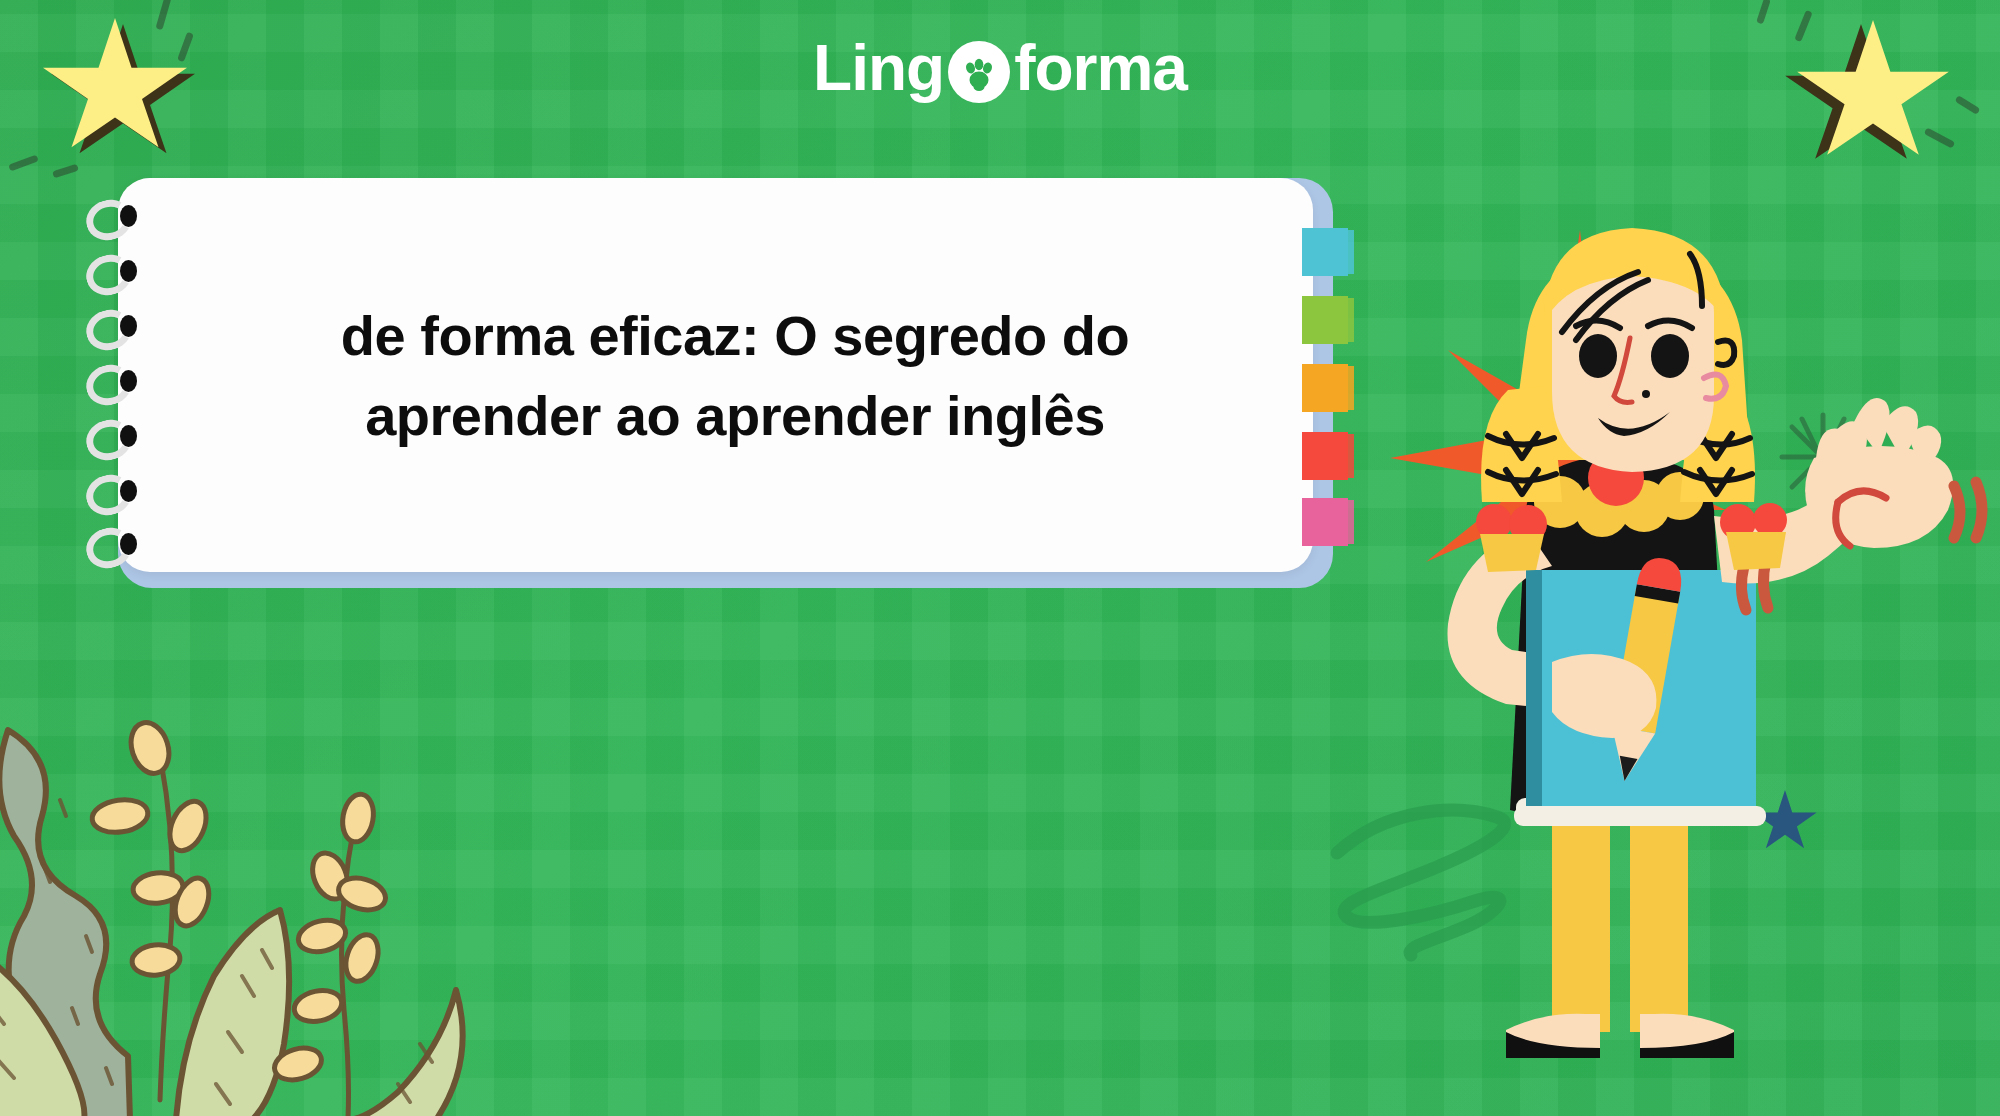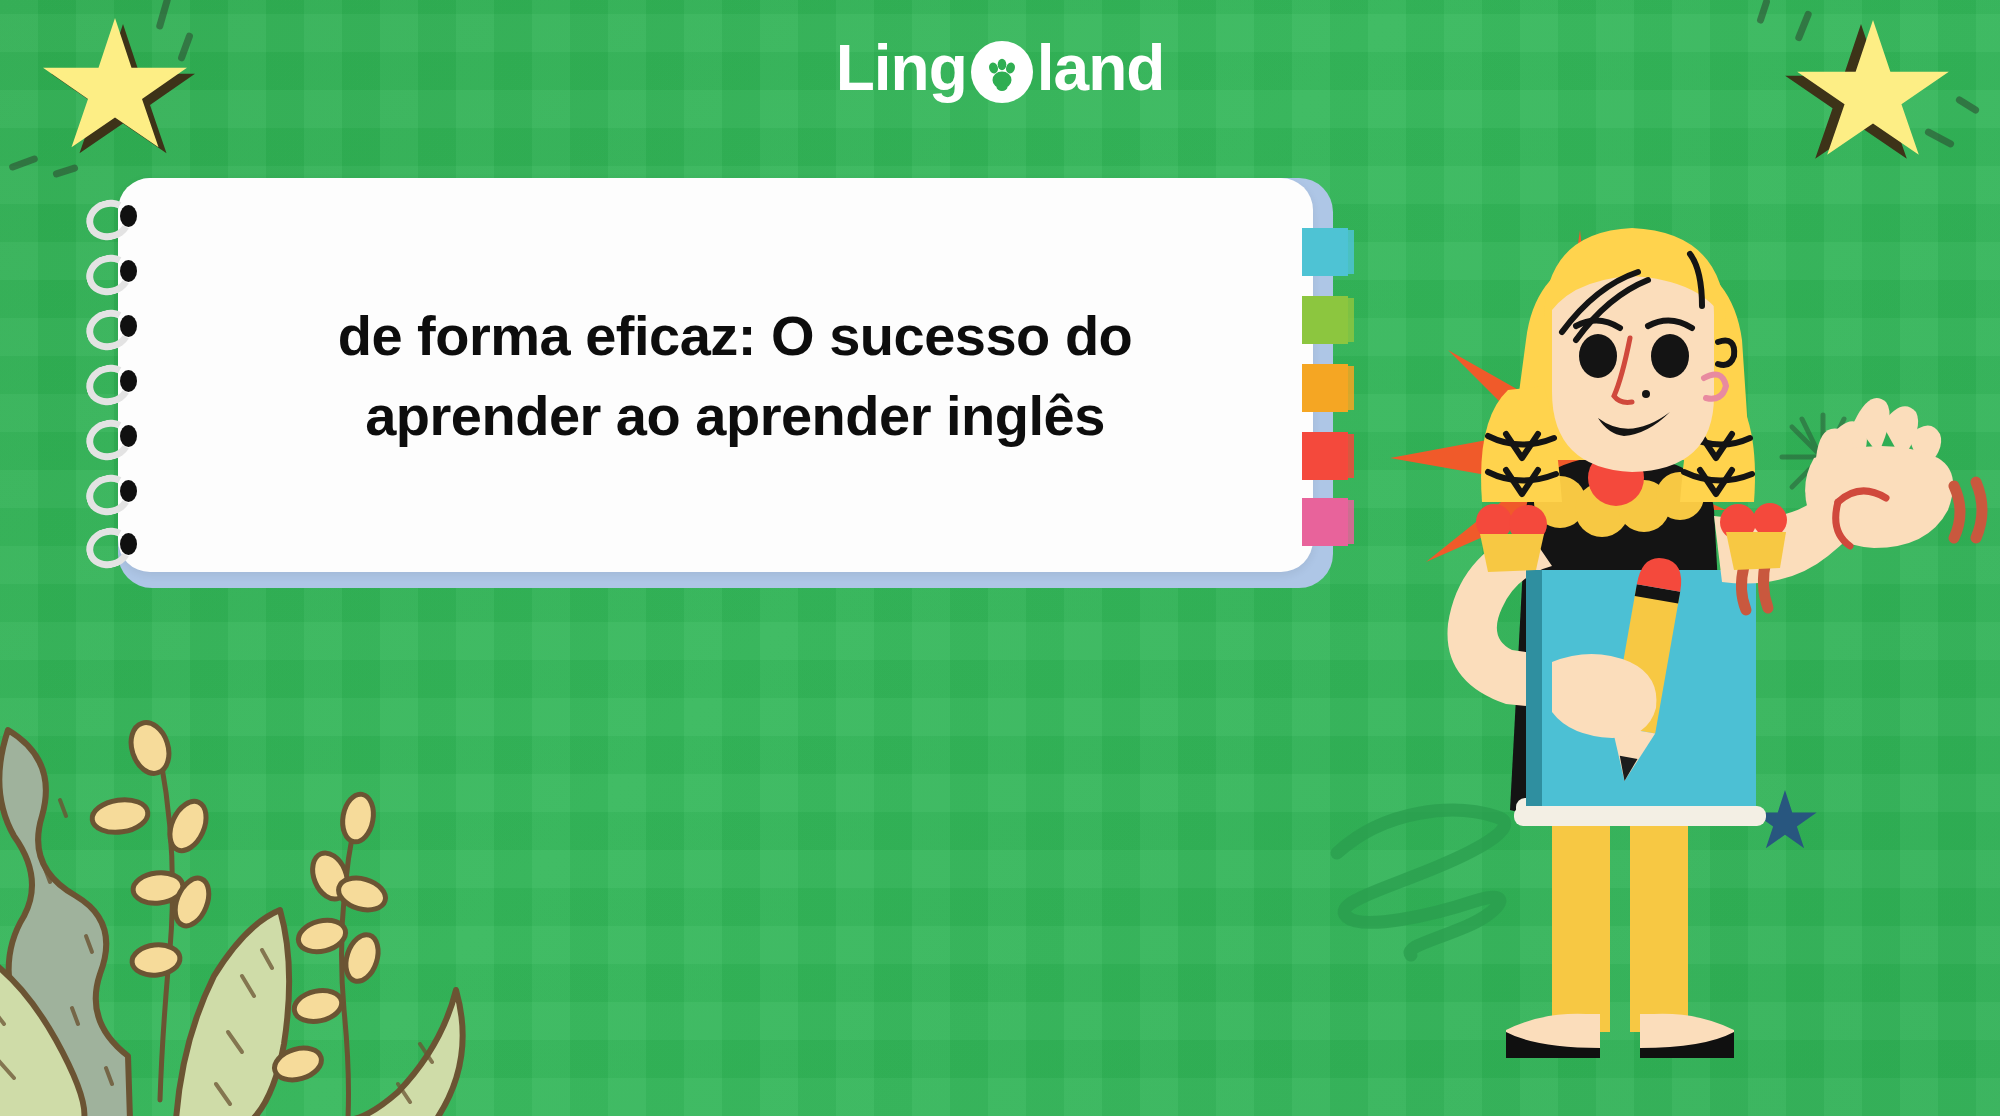--- a/index.html
+++ b/index.html
@@ -158,21 +158,21 @@
     <span class="word">Ling</span>
     <span class="pawwrap">
       <svg width="46" height="46" viewBox="0 0 46 46">
         <ellipse cx="23" cy="31" rx="9.5" ry="8.5" fill="#2fae52"></ellipse>
         <ellipse cx="14.5" cy="19" rx="4.4" ry="5.6" fill="#2fae52" transform="rotate(-18 14.5 19)"></ellipse>
         <ellipse cx="23" cy="15.5" rx="4.3" ry="5.8" fill="#2fae52"></ellipse>
         <ellipse cx="31.5" cy="19" rx="4.4" ry="5.6" fill="#2fae52" transform="rotate(18 31.5 19)"></ellipse>
         <ellipse cx="23" cy="38" rx="5.5" ry="4" fill="#2fae52"></ellipse>
       </svg>
     </span>
-    <span class="word">land</span>
+    <span class="word">forma</span>
   </div>
 
   <div class="tab" style="top:228px;background:#4ec3d4;"></div>
   <div class="tab" style="top:296px;background:#8cc63f;"></div>
   <div class="tab" style="top:364px;background:#f5a623;"></div>
   <div class="tab" style="top:432px;background:#f4493c;"></div>
   <div class="tab" style="top:498px;background:#e8639b;"></div>
 
   <div id="card-outer"></div>
   <div id="card-inner"></div>
@@ -187,21 +187,21 @@
 
   <div class="hole" style="left:120px;top:205px;"></div>
   <div class="hole" style="left:120px;top:260px;"></div>
   <div class="hole" style="left:120px;top:315px;"></div>
   <div class="hole" style="left:120px;top:370px;"></div>
   <div class="hole" style="left:120px;top:425px;"></div>
   <div class="hole" style="left:120px;top:480px;"></div>
   <div class="hole" style="left:120px;top:533px;"></div>
 
   <div id="card-text">
-    <div class="tline">de forma eficaz: O sucesso do</div>
+    <div class="tline">de forma eficaz: O segredo do</div>
     <div class="tline">aprender ao aprender inglês</div>
   </div>
 
   <svg class="scribble" style="left:1325px;top:775px;" width="240" height="190" viewBox="0 0 240 190">
     <path d="M12,78 C60,34 130,28 172,42 C196,50 160,72 112,92 C60,114 6,128 22,142 C38,156 108,140 150,126 C190,113 178,136 140,152 C104,167 80,172 86,180" fill="none" stroke="#2a9c4d" stroke-width="13" stroke-linecap="round" stroke-linejoin="round" opacity=".72"></path>
   </svg>
 
   <svg class="sparkle" style="left:1768px;top:405px;" width="110" height="110" viewBox="0 0 110 110">
     <g stroke="#2b5c39" stroke-width="5" stroke-linecap="round" opacity=".55">
       <line x1="55" y1="10" x2="55" y2="52"></line>

